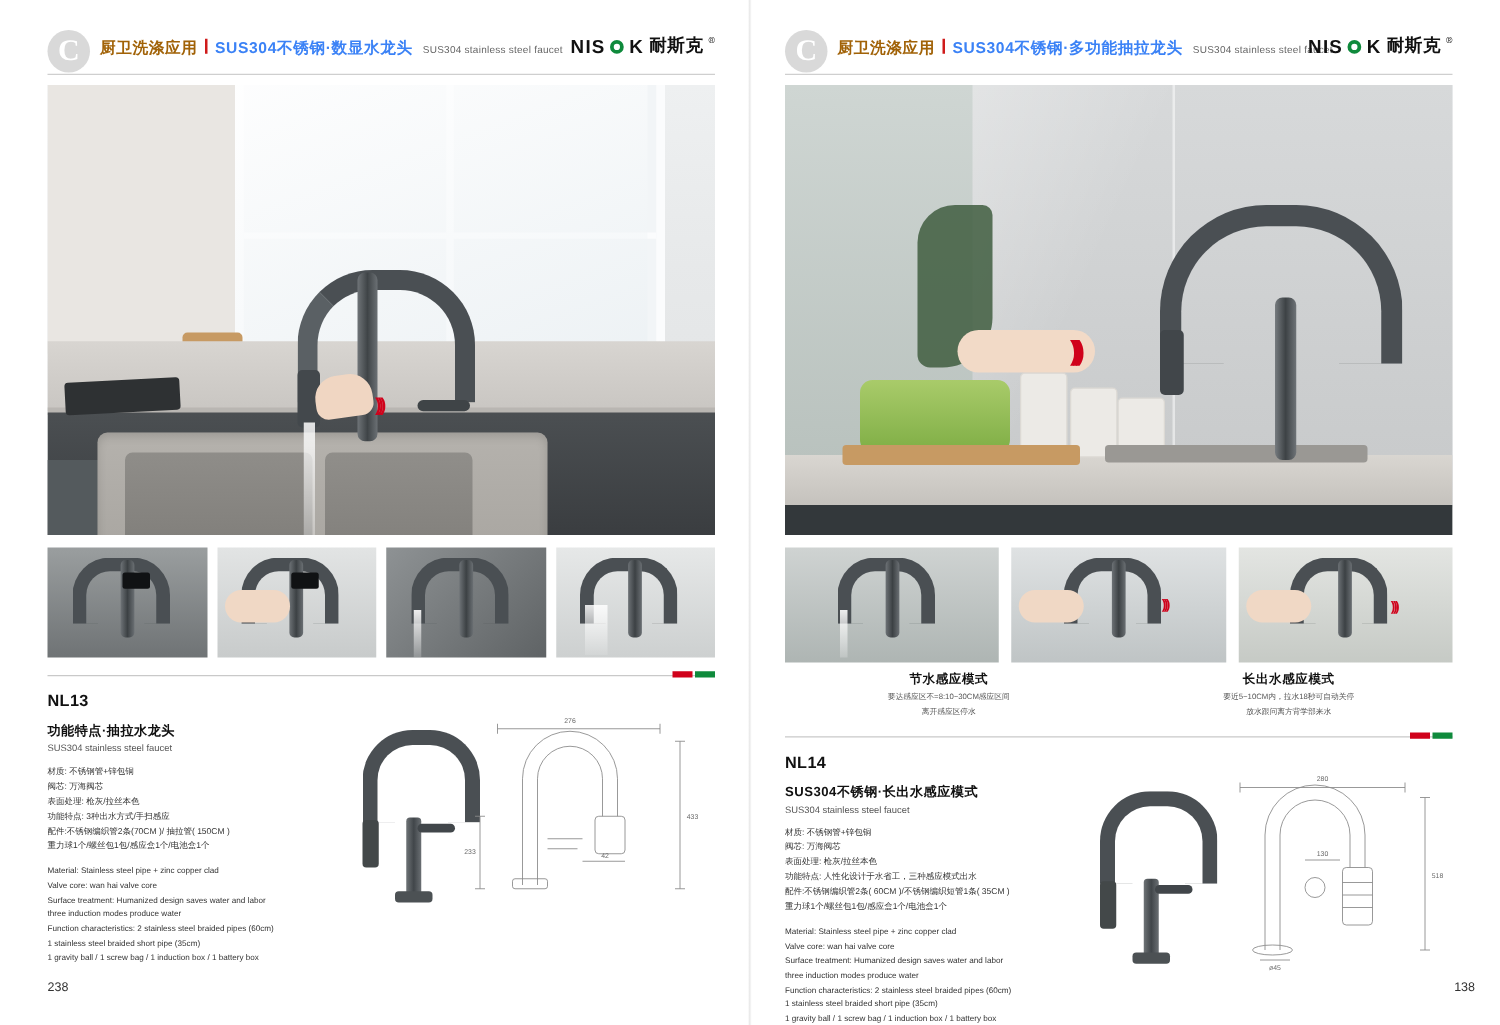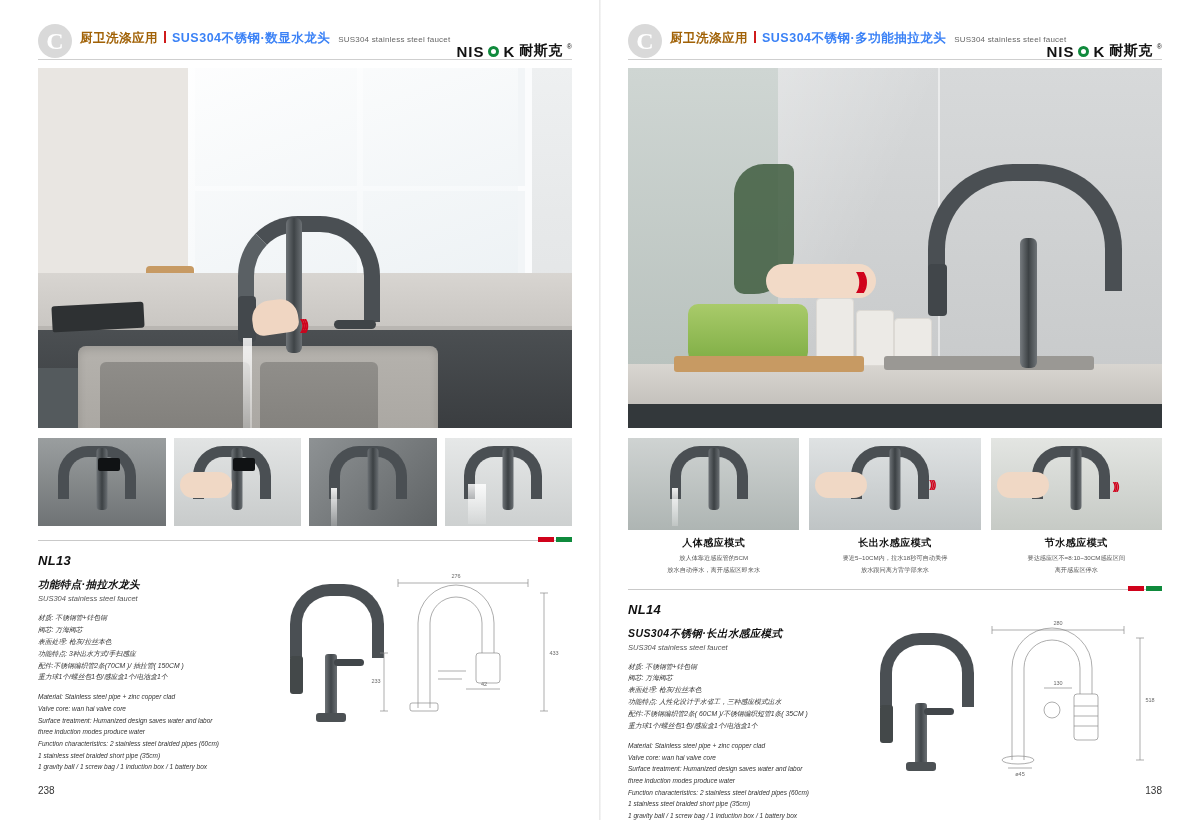--- a/index.html
+++ b/index.html
@@ -23,21 +23,21 @@
   .hdr-c{
     position:absolute;left:0;top:2px;width:34px;height:34px;border-radius:50%;
     background:#d9d9d9;color:#ffffff;font-size:24px;font-weight:bold;
     display:flex;align-items:center;justify-content:center;font-family:"Liberation Serif",serif;
   }
   .hdr-text{position:absolute;left:42px;top:8px;display:flex;align-items:baseline;gap:0;}
   .hdr-cn{font-size:12.5px;font-weight:bold;color:#a16207;letter-spacing:.5px;}
   .hdr-bar{display:inline-block;width:2px;height:12px;background:#cf1b1b;margin:0 6px;position:relative;top:1px;}
   .hdr-cn2{font-size:12.5px;font-weight:bold;color:#3b82f6;letter-spacing:.5px;}
   .hdr-en{font-size:8px;color:#666;margin-left:8px;letter-spacing:.2px;}
-  .hdr-brand{position:absolute;right:0;top:20px;display:flex;align-items:center;gap:4px;}
+  .hdr-brand{position:absolute;right:0;top:6px;display:flex;align-items:center;gap:4px;}
   .brand-n{font-size:15px;font-weight:bold;color:#111;letter-spacing:1px;}
   .brand-o{display:inline-block;width:11px;height:11px;border-radius:50%;border:3px solid #0f8a3c;box-sizing:border-box;}
   .brand-cn{font-size:14px;font-weight:bold;color:#111;letter-spacing:.5px;}
   .brand-tm{font-size:7px;color:#111;position:relative;top:-5px;}
 
   
   .hero{position:relative;width:100%;height:360px;overflow:hidden;background:#dcdcdc;}
   .hero.left-hero{
     background:
       linear-gradient(to bottom,#eef0f1 0%,#e7e9ea 40%,#dfe1e2 100%);
@@ -134,21 +134,21 @@
 
   
   .sep{position:relative;margin-top:14px;height:1px;background:#c9c9c9;}
   .sep .dash{position:absolute;right:0;top:-3px;display:flex;gap:2px;}
   .sep .dash i{display:block;width:16px;height:5px;}
   .sep .dash i.r{background:#d0021b;}
   .sep .dash i.g{background:#0f8a3c;}
 
   
   .spec{display:flex;margin-top:12px;}
-  .spec-text{width:230px;font-style:italic;}
+  .spec-text{width:230px;}
   .model{font-size:13px;font-weight:bold;color:#111;letter-spacing:.3px;}
   .prod-cn{font-size:10.5px;font-weight:bold;color:#111;margin-top:10px;letter-spacing:.4px;}
   .prod-en{font-size:7.5px;color:#555;margin-top:2px;}
   .attrs{margin-top:9px;}
   .attrs div{font-size:6.8px;color:#333;line-height:1.75;}
   .attrs-en{margin-top:8px;}
   .attrs-en div{font-size:6.5px;color:#333;line-height:1.8;}
 
   .spec-img{flex:1;position:relative;height:175px;}
   
@@ -158,21 +158,21 @@
   .pf-spout{position:absolute;left:22px;bottom:34px;width:13px;height:38px;border-radius:3px;background:#434849;}
   .pf-hnd{position:absolute;left:66px;bottom:62px;width:30px;height:7px;border-radius:4px;background:#41464a;}
 
   
   .draw{position:absolute;right:4px;top:0;width:210px;height:175px;}
   .draw svg{width:100%;height:100%;}
 
   
   .pgnum{position:absolute;bottom:24px;font-size:10px;color:#333;}
   .pgnum.l{left:38px;}
-  .pgnum.r{right:38px;}
+  .pgnum.r{right:20px;}
 </style>
 </head>
 <body>
 
 <div class="spread">
 
   <div class="page left">
 
     <div class="hdr">
       <div class="hdr-c">C</div>
@@ -363,33 +363,28 @@
       </div>
       <div class="rthumb r3">
         <div class="tarc"></div>
         <div class="tfa"></div>
         <div class="thand"></div>
         <div class="twave" style="left:122px;top:42px;">)))</div>
       </div>
     </div>
     <div class="rcaps">
       <div class="rcap">
-        <div class="t">人体感应模式</div>
-        <div class="s">放人体靠近感应管的5CM</div>
-        <div class="s">放水自动停水，离开感应区即来水</div>
+        <div class="t">节水感应模式</div>
+        <div class="s">要达感应区不=8:10~30CM感应区间</div>
+        <div class="s">离开感应区停水</div>
       </div>
       <div class="rcap">
         <div class="t">长出水感应模式</div>
         <div class="s">要近5~10CM内，拉水18秒可自动关停</div>
         <div class="s">放水跟问离方背学部来水</div>
-      </div>
-      <div class="rcap">
-        <div class="t">节水感应模式</div>
-        <div class="s">要达感应区不=8:10~30CM感应区间</div>
-        <div class="s">离开感应区停水</div>
       </div>
     </div>
 
     <div class="sep">
       <div class="dash">
         <i class="r"></i>
         <i class="g"></i>
       </div>
     </div>
 

